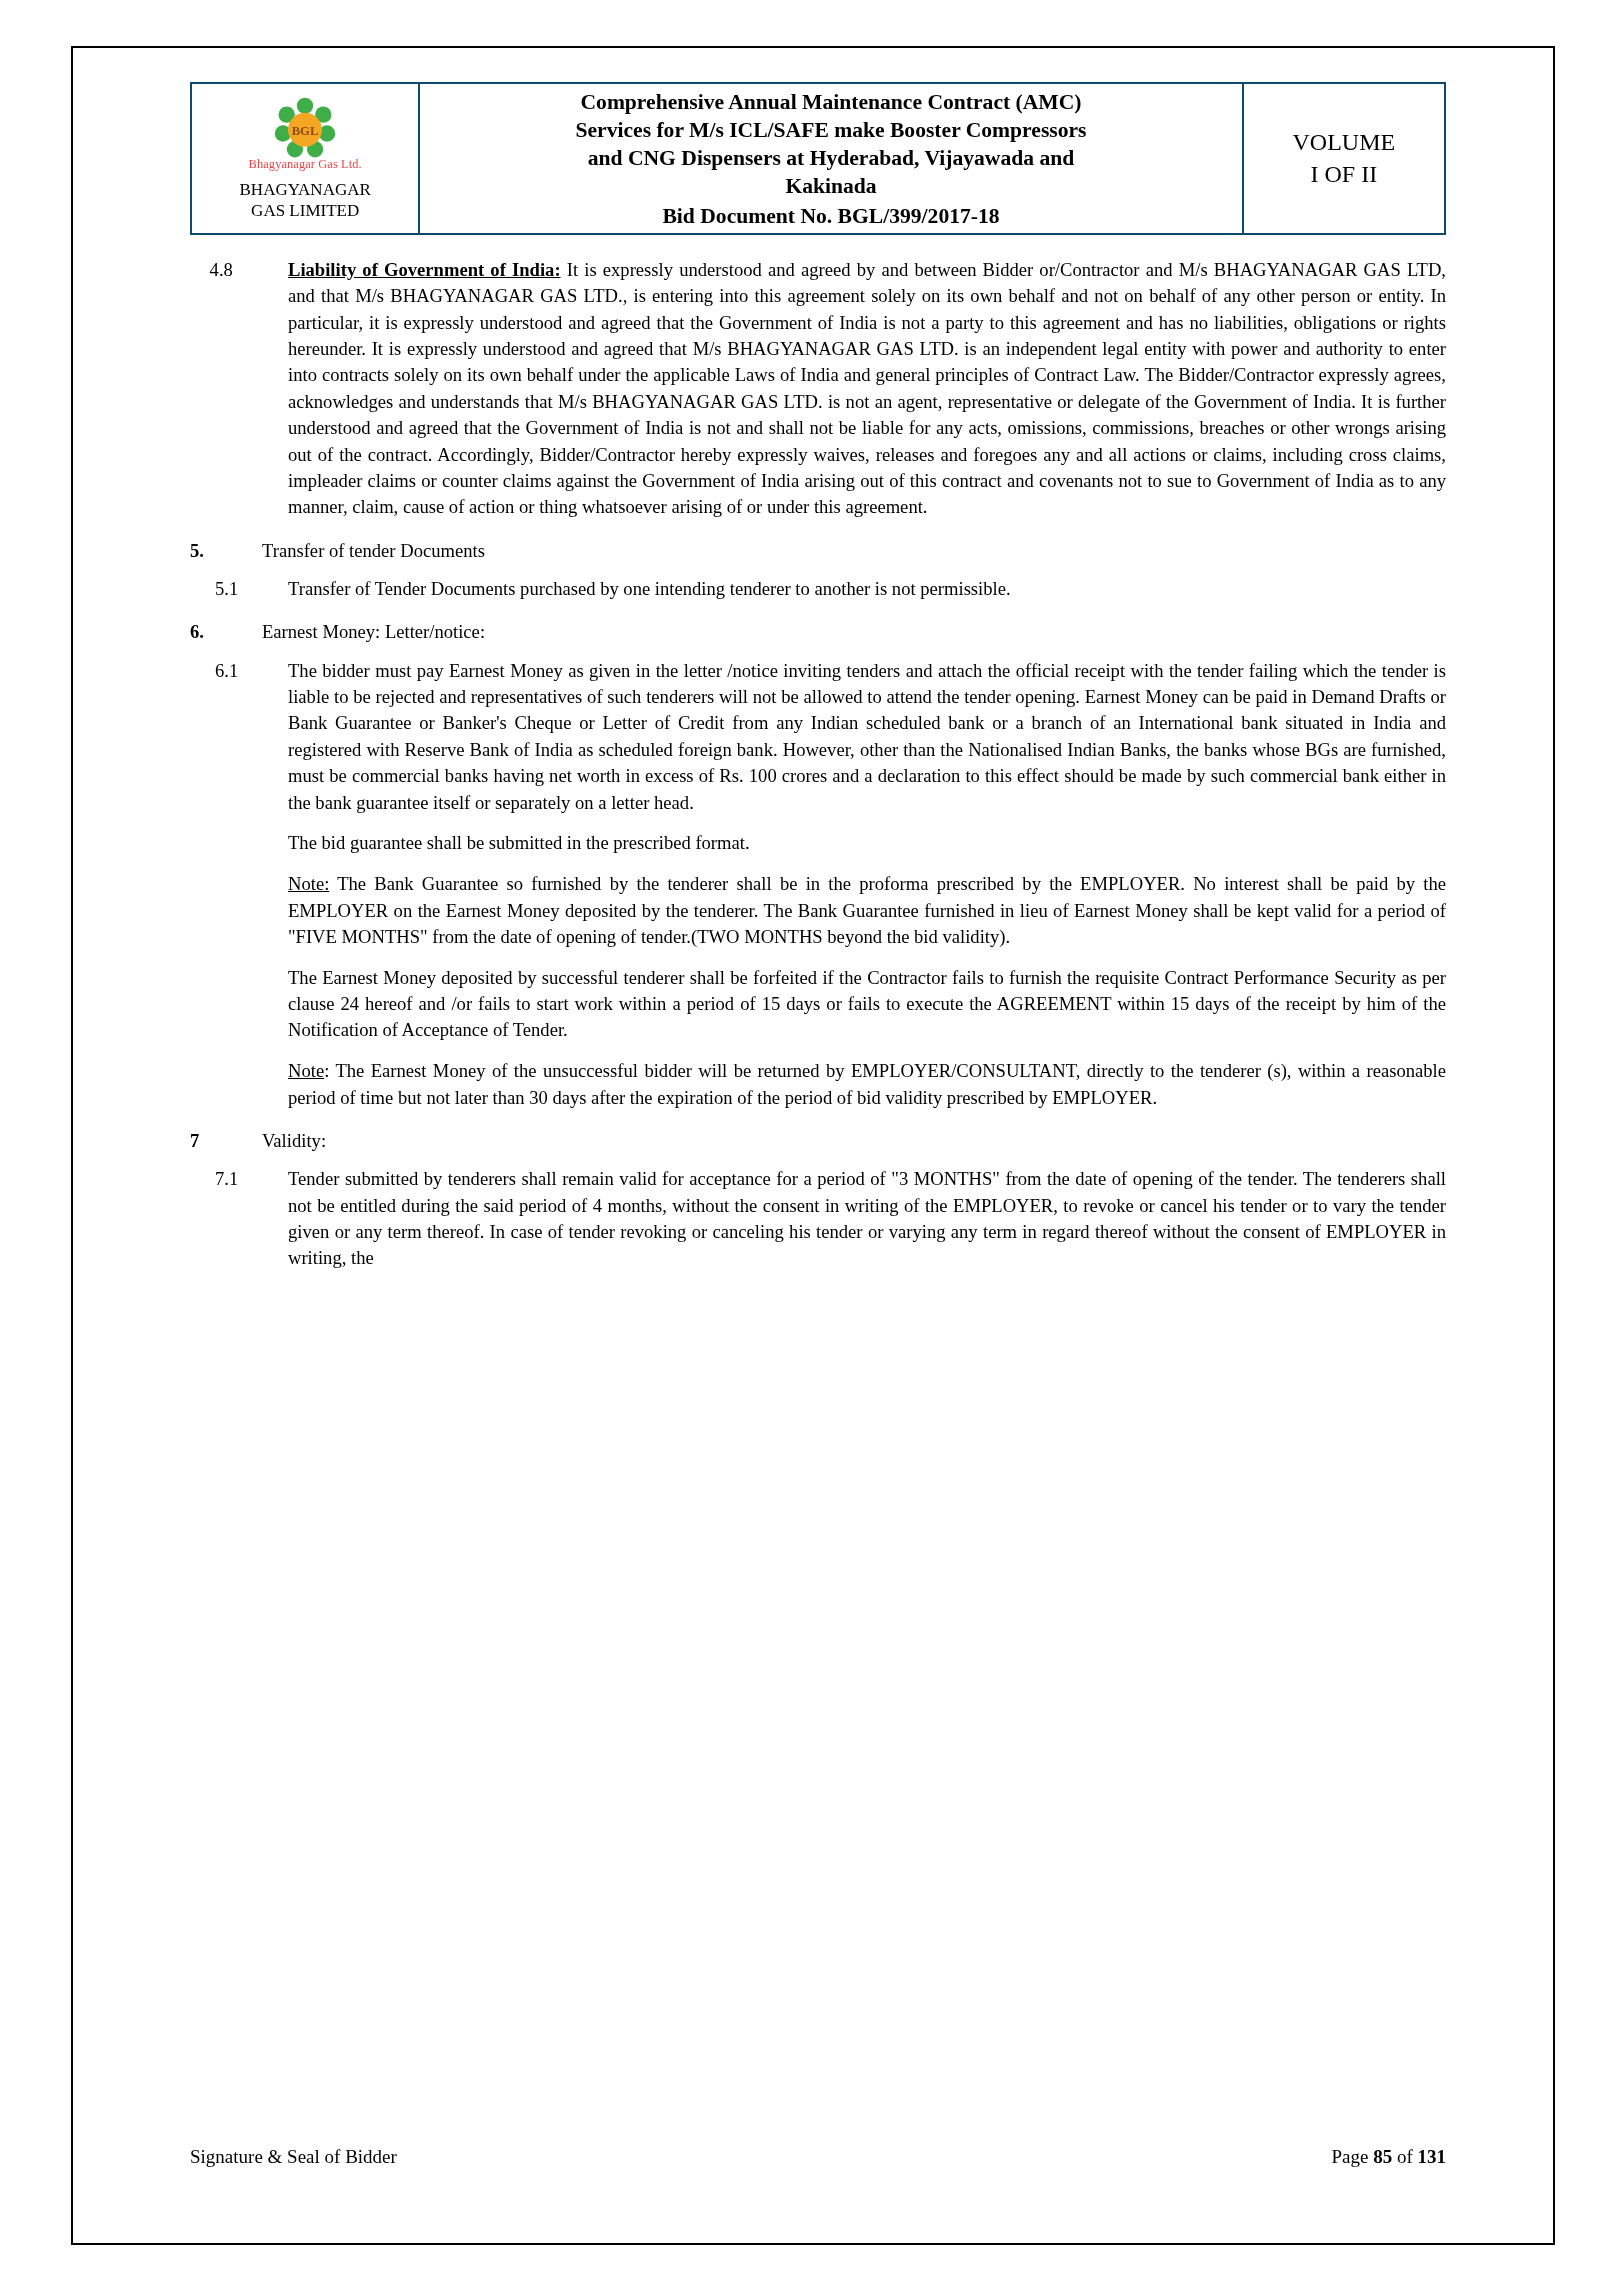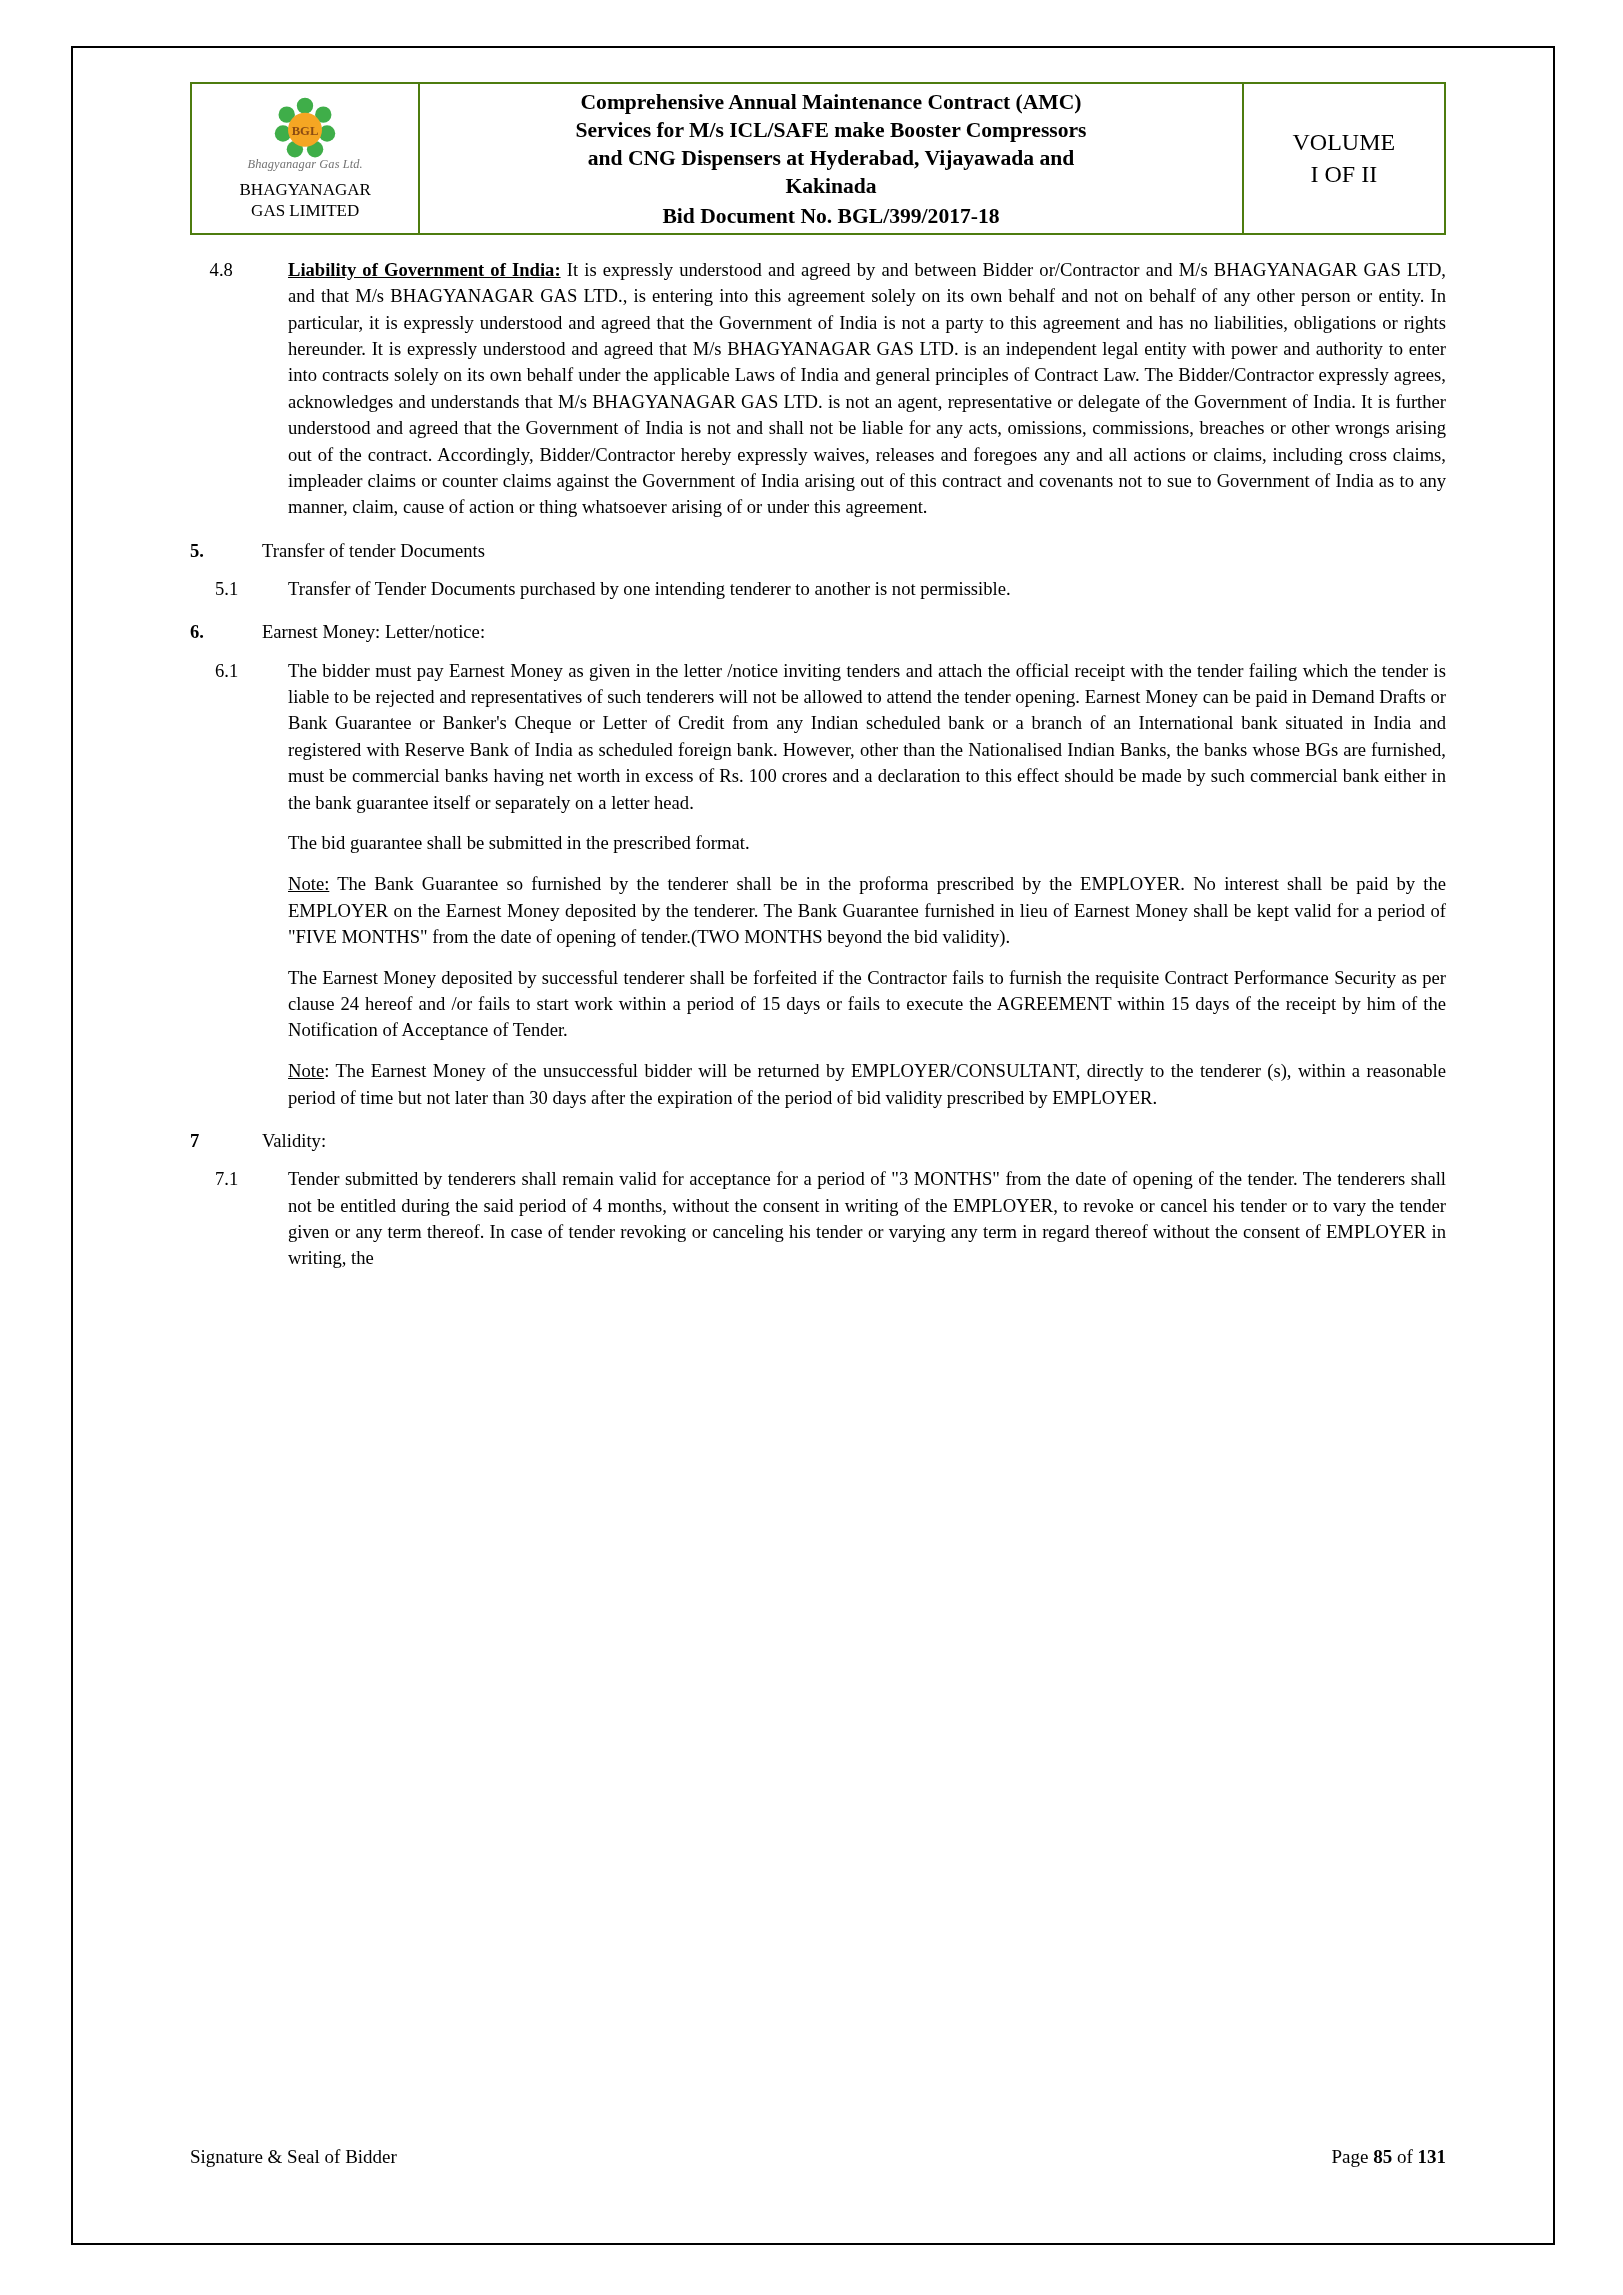--- a/index.html
+++ b/index.html
@@ -35,21 +35,21 @@
     width: 1256px;
   }
 
   
   table.header {
     border-collapse: collapse;
     width: 1256px;
     table-layout: fixed;
   }
   table.header td {
-    border: 2px solid #4d7c0f;
+    border: 2px solid #0c4a6e;
     vertical-align: middle;
     padding: 3.9px 5.2px;
   }
   td.logo-cell {
     width: 216px;
     text-align: center;
     padding-top: 13px;
     padding-bottom: 9.2px;
   }
   td.title-cell {
@@ -68,22 +68,21 @@
   .logo-flower {
     position: absolute;
     left: 50%;
     top: 1.3px;
     transform: translateX(-50%);
     width: 63px;
     height: 63px;
   }
   .logo-sub {
     font-size: 12.4px;
-    font-style: italic;
-    color: #737373;
+    color: #ef4444;
     letter-spacing: 0.1px;
     margin-top: 1.3px;
   }
   .logo-name {
     font-size: 17px;
     line-height: 1.25;
     font-family: "Liberation Serif", serif;
     margin-top: 6.5px;
   }
   .title-main {

